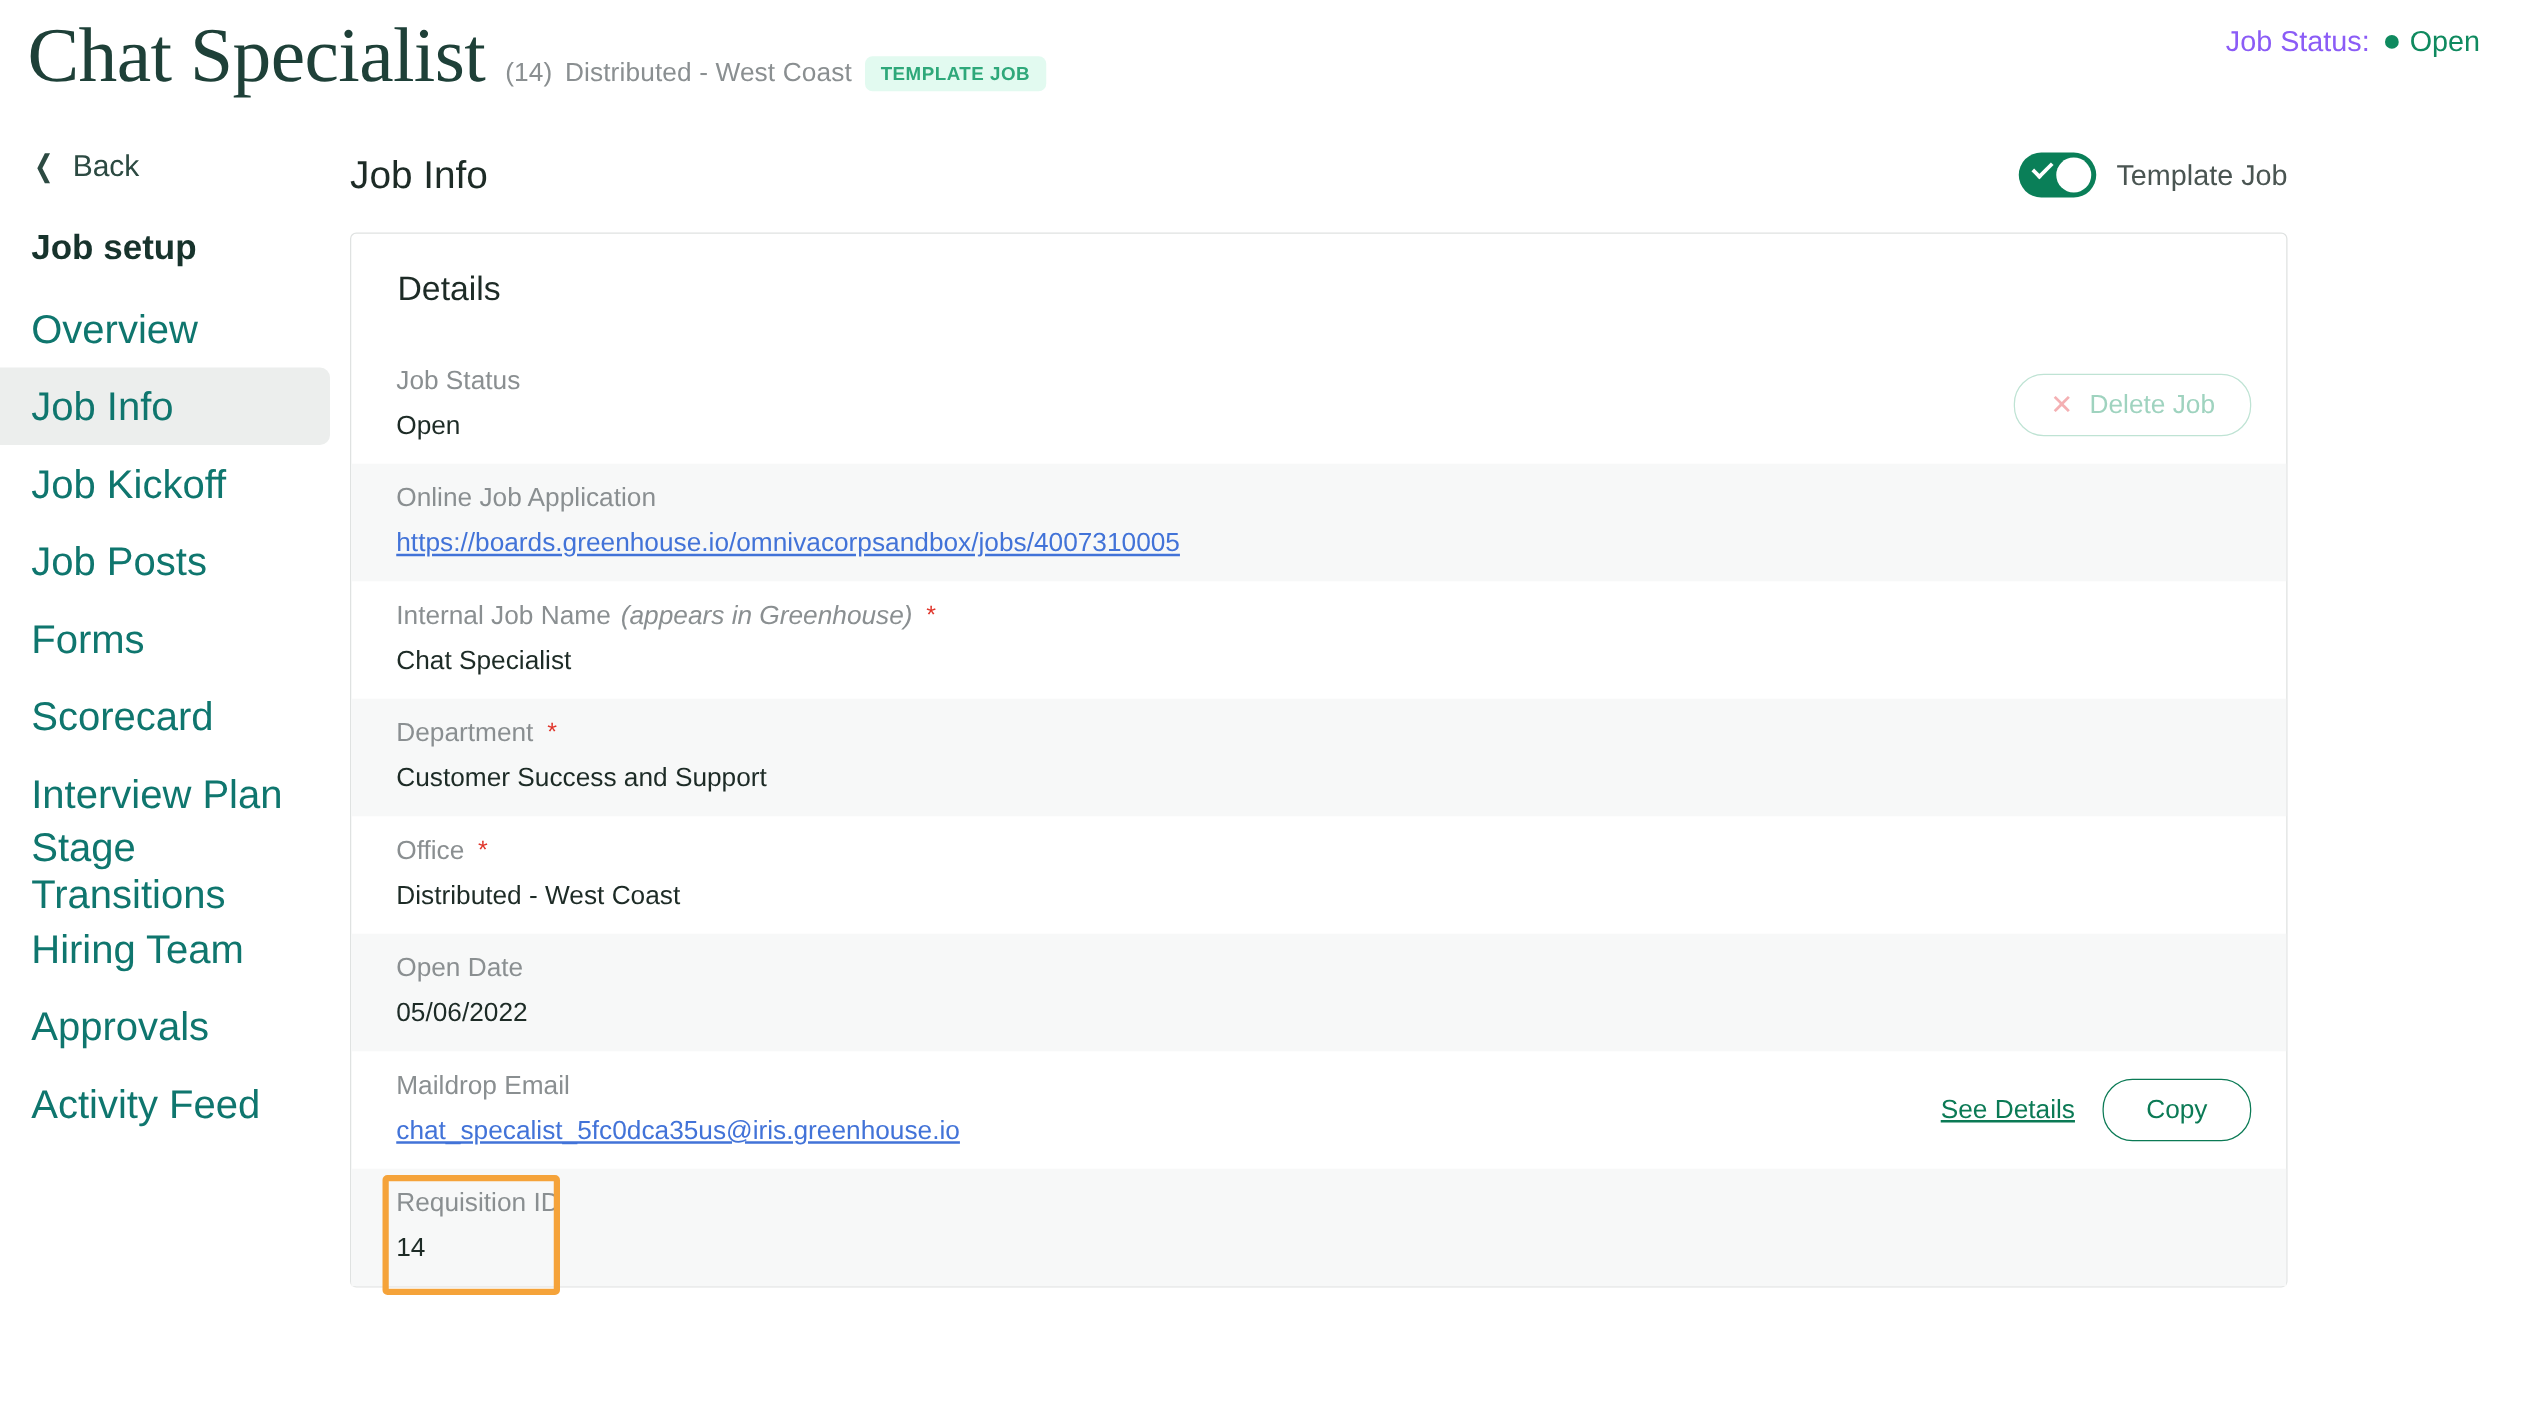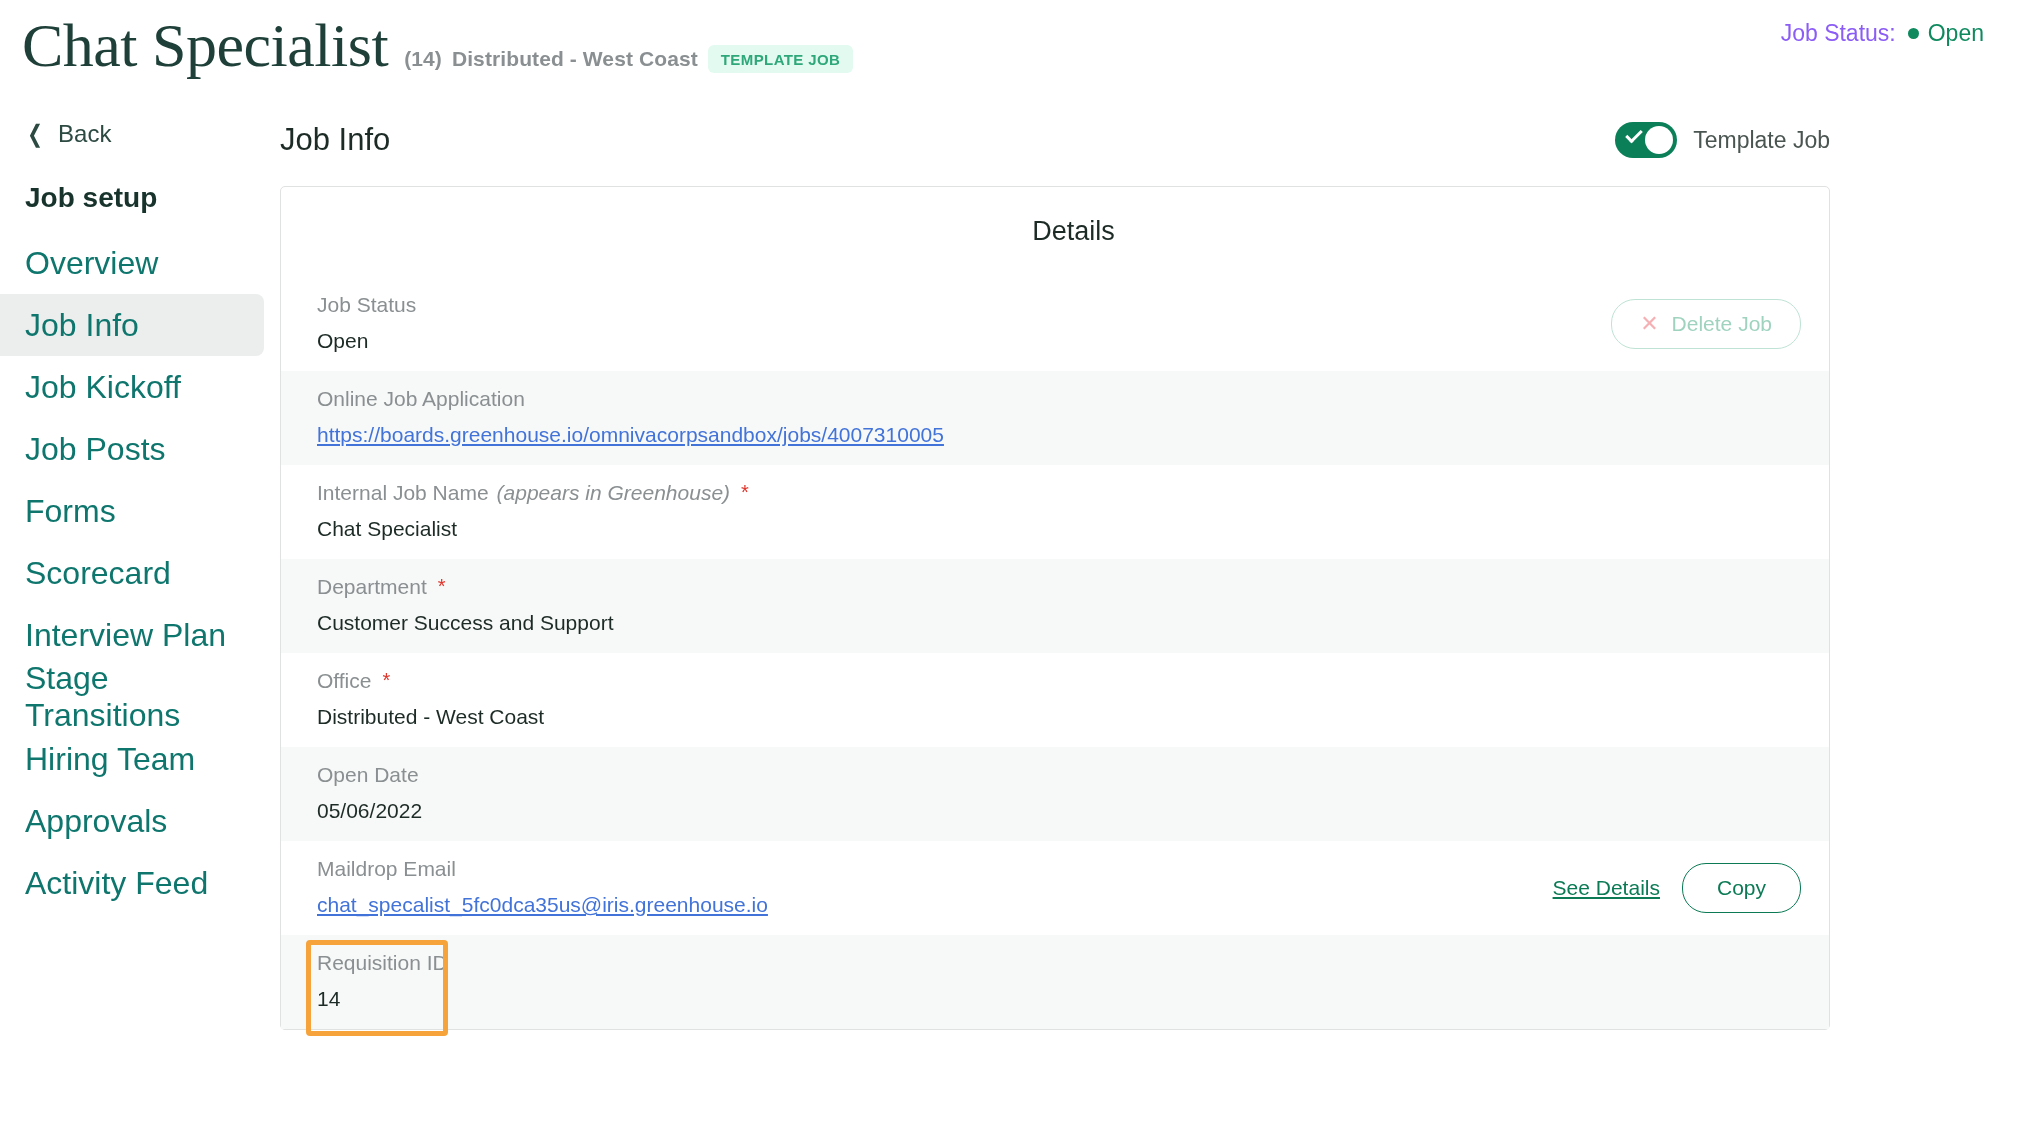--- a/index.html
+++ b/index.html
@@ -34,21 +34,21 @@
   .job-meta {
     display: flex;
     align-items: center;
     gap: 10px;
     margin-left: 16px;
     padding-bottom: 4px;
   }
   .job-count, .job-office {
     font-size: 21px;
     color: #8a8f91;
-    font-weight: 700;
+    font-weight: 400;
     letter-spacing: 0.1px;
   }
   .template-badge {
     background: #e2faf0;
     color: #2ea87a;
     font-size: 15px;
     font-weight: 700;
     letter-spacing: 0.4px;
     padding: 7px 13px 6px;
     border-radius: 6px;
@@ -126,21 +126,20 @@
   
   .card {
     margin: 16px 194px 0 0;
     border: 1px solid #dfe2e1;
     border-radius: 5px;
     background: #fff;
   }
   .card-title {
     font-size: 27px; color: #1d2b26;
     padding: 29px 0 30px 37px;
-    text-align: center;
   }
   .detail-row {
     position: relative;
     padding: 16px 36px 18px 36px;
     min-height: 88px;
   }
   .detail-row.striped { background: #f7f8f8; }
   .detail-label {
     font-size: 21px; color: #8a8f91; margin-bottom: 12px;
     display: flex; align-items: flex-start; gap: 0;

